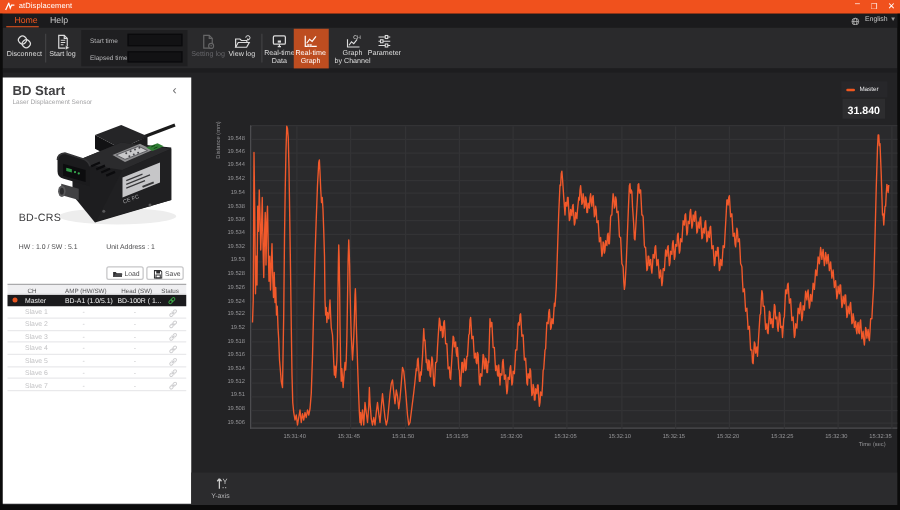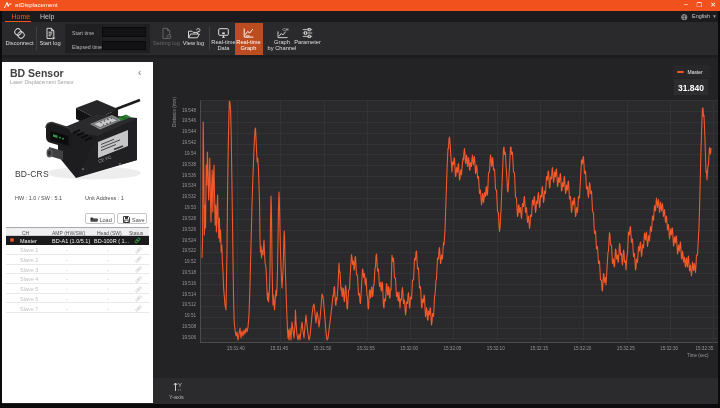--- a/index.html
+++ b/index.html
@@ -149,21 +149,21 @@
           <rect x="3.4" y="4.8" width="2" height="2.4"></rect>
           <rect x="7.2" y="8.2" width="2" height="2.4"></rect>
         </g>
       </svg>
     <div style="margin-top:-1px">Parameter</div>
   </div>
 </div>
 <div class="abs" id="main">
   <div class="abs" id="strip"></div>
   <div class="abs" id="sidebar">
-  <div class="abs" style="left:8px;top:5px;font-size:10.5px;font-weight:bold;color:#414143">BD Sensor</div>
+  <div class="abs" style="left:8px;top:5px;font-size:10.5px;font-weight:bold;color:#414143">BD Start</div>
   <div class="abs" style="left:8px;top:16.5px;font-size:5.2px;color:#a3a3a5">Laser Displacement Sensor</div>
   <div class="abs" style="left:136px;top:5px;font-size:10px;color:#707072">‹</div>
 
   <svg class="abs" style="left:0px;top:30px" width="151" height="95" viewBox="0 0 151 95">
     <ellipse cx="92" cy="81" rx="47" ry="6.5" fill="#ededed"></ellipse>
     <path d="M109 19 L138 8" stroke="#1b1b1b" stroke-width="2.5"></path>
 
     <path d="M74 16 L95 8 L116 17 L95 27 Z" fill="#252527"></path>
     <path d="M74 16 L95 27 L95 38 L74 27 Z" fill="#121214"></path>
     <path d="M95 27 L116 17 L116 28 L95 38 Z" fill="#1c1c1e"></path>

